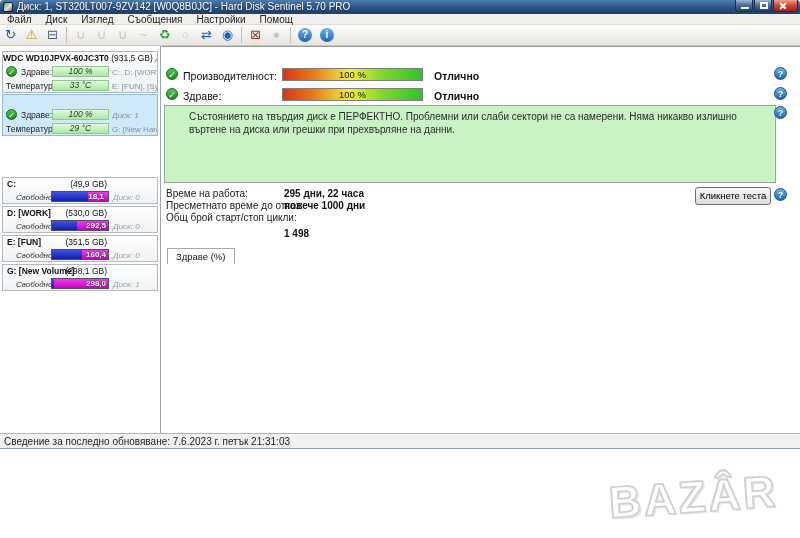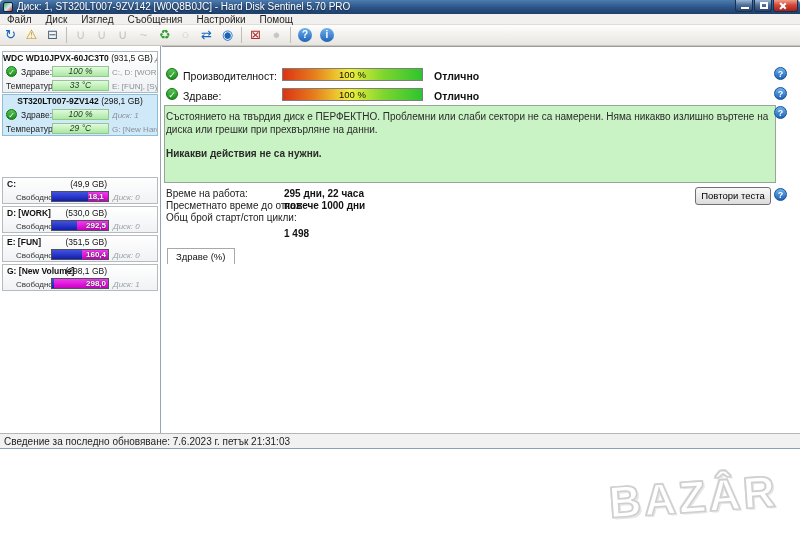--- a/index.html
+++ b/index.html
@@ -50,21 +50,21 @@
   .chk { display:inline-block; border-radius:50%; background:linear-gradient(#56c556,#1d8f1d);
     border:1px solid #0f6f0f; color:#fff; text-align:center; }
   .chk i { font-style:normal; }
   .chk.s11 { position:absolute; left:3px; top:0; width:11px; height:11px; font-size:8px; line-height:11px; }
   .sbar { position:absolute; left:49px; top:0; width:57px; height:11px; border:1px solid #93c693;
     background:linear-gradient(#e3f9de,#a9e9a0); font-size:8.5px; line-height:9px; text-align:center; color:#1c3a1c; }
   .ppanel { position:absolute; left:2px; width:156px; height:27px; border:1px solid #b4bcc2;
     background:linear-gradient(#ffffff,#f0f2f4); overflow:hidden; }
   .pname { position:absolute; left:4px; top:1px; font-size:8.5px; font-weight:bold; }
   .psize { position:absolute; right:50px; top:1px; font-size:8.5px; }
-  .pfree { position:absolute; left:13px; top:15px; font-size:8px; color:#333; }
+  .pfree { position:absolute; left:13px; top:15px; font-size:8px; color:#333;font-style:italic; }
   .fbar { position:absolute; left:48px; top:13px; width:58px; height:11px; border:1px solid #50505a; font-size:8px; }
   .fbar .used { position:absolute; left:0; top:0; bottom:0; background:linear-gradient(#4353e0,#101fae); }
   .fbar .freeseg { position:absolute; right:0; top:0; bottom:0; background:linear-gradient(#f33af0,#cb00c4); }
   .fbar .ftxt { position:absolute; inset:0; color:#fff; font-weight:bold; text-align:center; line-height:10px; text-shadow:0 0 2px #223;margin-left:32px; }
   .pdisk { position:absolute; left:110px; top:15px; font-size:8px; color:#9aa0a6; font-style:italic; }
 
   
   #tabbar { position:absolute; left:163px; top:47px; height:16px; display:flex; }
   .tab { height:16px; padding:1px 6px 0 5px; font-size:10px; line-height:14px; white-space:nowrap;
     border:1px solid #9a9a9a; border-right:none; background:linear-gradient(#f6f6f6,#dcdcdc); color:#222; display:flex; align-items:center; }
@@ -87,21 +87,21 @@
   
   #main { position:absolute; left:162px; top:46px; width:638px; height:387px; background:#fff; border-top:1px solid #9a9a9a; }
   .mlabel { position:absolute; font-size:10.5px; color:#111; white-space:nowrap; }
   .chk.s12 { position:absolute; width:12px; height:12px; font-size:9px; line-height:12px; }
   .gbar { position:absolute; width:141px; height:13px; border:1px solid #7e7e7e;
     background:linear-gradient(90deg,#db3414,#e67c1c 22%,#f0ef39 48%,#7fd62f 72%,#2ec42e); }
   .gbar i { font-style:normal; display:block; text-align:center; font-size:9.5px; line-height:12px; color:#101010; }
   .rating { position:absolute; font-size:10.5px; font-weight:bold; }
   .qicon { position:absolute; width:13px; height:13px; border-radius:50%;
     background:linear-gradient(#6cb2ee,#1f63b8); border:1px solid #155092; color:#fff; font-size:9px; font-weight:bold; text-align:center; line-height:12px; }
-  #greenbox { position:absolute; left:2px; top:58px; width:612px; height:78px; background:#c9f3c4; border:1px solid #9aa59a; padding:4px 1px; overflow:hidden; }
+  #greenbox { position:absolute; left:2px; top:58px; width:612px; height:78px; background:#c9f3c4; border:1px solid #9aa59a; padding:4px 24px; overflow:hidden; }
   #greenbox p { font-size:10px; line-height:13px; color:#2a2a2a; }
   #greenbox p.actions { margin-top:11px; font-weight:bold; }
   .stat-label { position:absolute; left:4px; font-size:10px; color:#222; white-space:nowrap; }
   .stat-value { position:absolute; left:122px; font-size:10px; font-weight:bold; white-space:nowrap; }
   #retest { position:absolute; left:533px; top:140px; width:76px; height:18px; font-size:9.5px;
     background:linear-gradient(#f9f9f9,#dcdcdc); border:1px solid #707070; border-radius:3px; text-align:center; line-height:16px; }
   #comment { position:absolute; left:3px; top:181px; width:612px; height:14px; border:1px solid #b0b0b0; font-size:9px; padding:0 4px;
     font-family:"Liberation Sans","DejaVu Sans",sans-serif; color:#333; }
   #comment::placeholder { color:#9a9a9a; }
 
@@ -195,21 +195,20 @@
       <span class="dnote">C:, D: [WORK]</span>
     </div>
     <div class="drow" style="top:28px">
       <span class="dlab" style="left:3px">Температура:</span>
       <span class="sbar"><i>33 °C</i></span>
       <span class="dnote">E: [FUN], [Sy</span>
     </div>
   </div>
 
   <div class="dpanel sel" style="top:48px">
-    <div class="dhead"><b>ST320LT007-9ZV142</b> <span>(298,1 GB)</span></div>
     <div class="drow" style="top:14px">
       <span class="chk s11"><i>✓</i></span>
       <span class="dlab" style="left:18px">Здраве:</span>
       <span class="sbar"><i>100 %</i></span>
       <span class="dnote ital">Диск: 1</span>
     </div>
     <div class="drow" style="top:28px">
       <span class="dlab" style="left:3px">Температура:</span>
       <span class="sbar"><i>29 °C</i></span>
       <span class="dnote">G: [New Hard</span>
@@ -316,31 +315,30 @@
   <span class="chk s12" style="left:4px;top:41px"><i>✓</i></span>
   <span class="mlabel" style="left:21px;top:43px">Здраве:</span>
   <span class="gbar" style="left:120px;top:41px">
       <i>100 %</i>
     </span>
   <span class="rating" style="left:272px;top:43px">Отлично</span>
   <span class="qicon" style="left:612px;top:40px"><span>?</span></span>
 
   <div id="greenbox">
     <p>Състоянието на твърдия диск е ПЕРФЕКТНО. Проблемни или слаби сектори не са намерени. Няма никакво излишно въртене на диска или грешки при прехвърляне на данни.</p>
-    <p class="actions">Никакви действия не са нужни.</p>
   </div>
   <span class="qicon" style="left:612px;top:59px"><span>?</span></span>
 
   <span class="stat-label" style="top:141px">Време на работа:</span>
   <span class="stat-value" style="top:141px">295 дни, 22 часа</span>
   <span class="stat-label" style="top:153px">Пресметнато време до отказ:</span>
   <span class="stat-value" style="top:153px">повече 1000 дни</span>
   <span class="stat-label" style="top:165px">Общ брой старт/стоп цикли:</span>
   <span class="stat-value" style="top:181px">1 498</span>
-  <button id="retest">Повтори теста</button>
+  <button id="retest">Кликнете теста</button>
   <span class="qicon" style="left:612px;top:141px"><span>?</span></span>
 
 
   <div id="chart-tab">Здраве (%)</div>
 </div>
 
 <div id="statusbar">
   <span>Сведение за последно обновяване: 7.6.2023 г. петък 21:31:03</span>
 </div>
 

